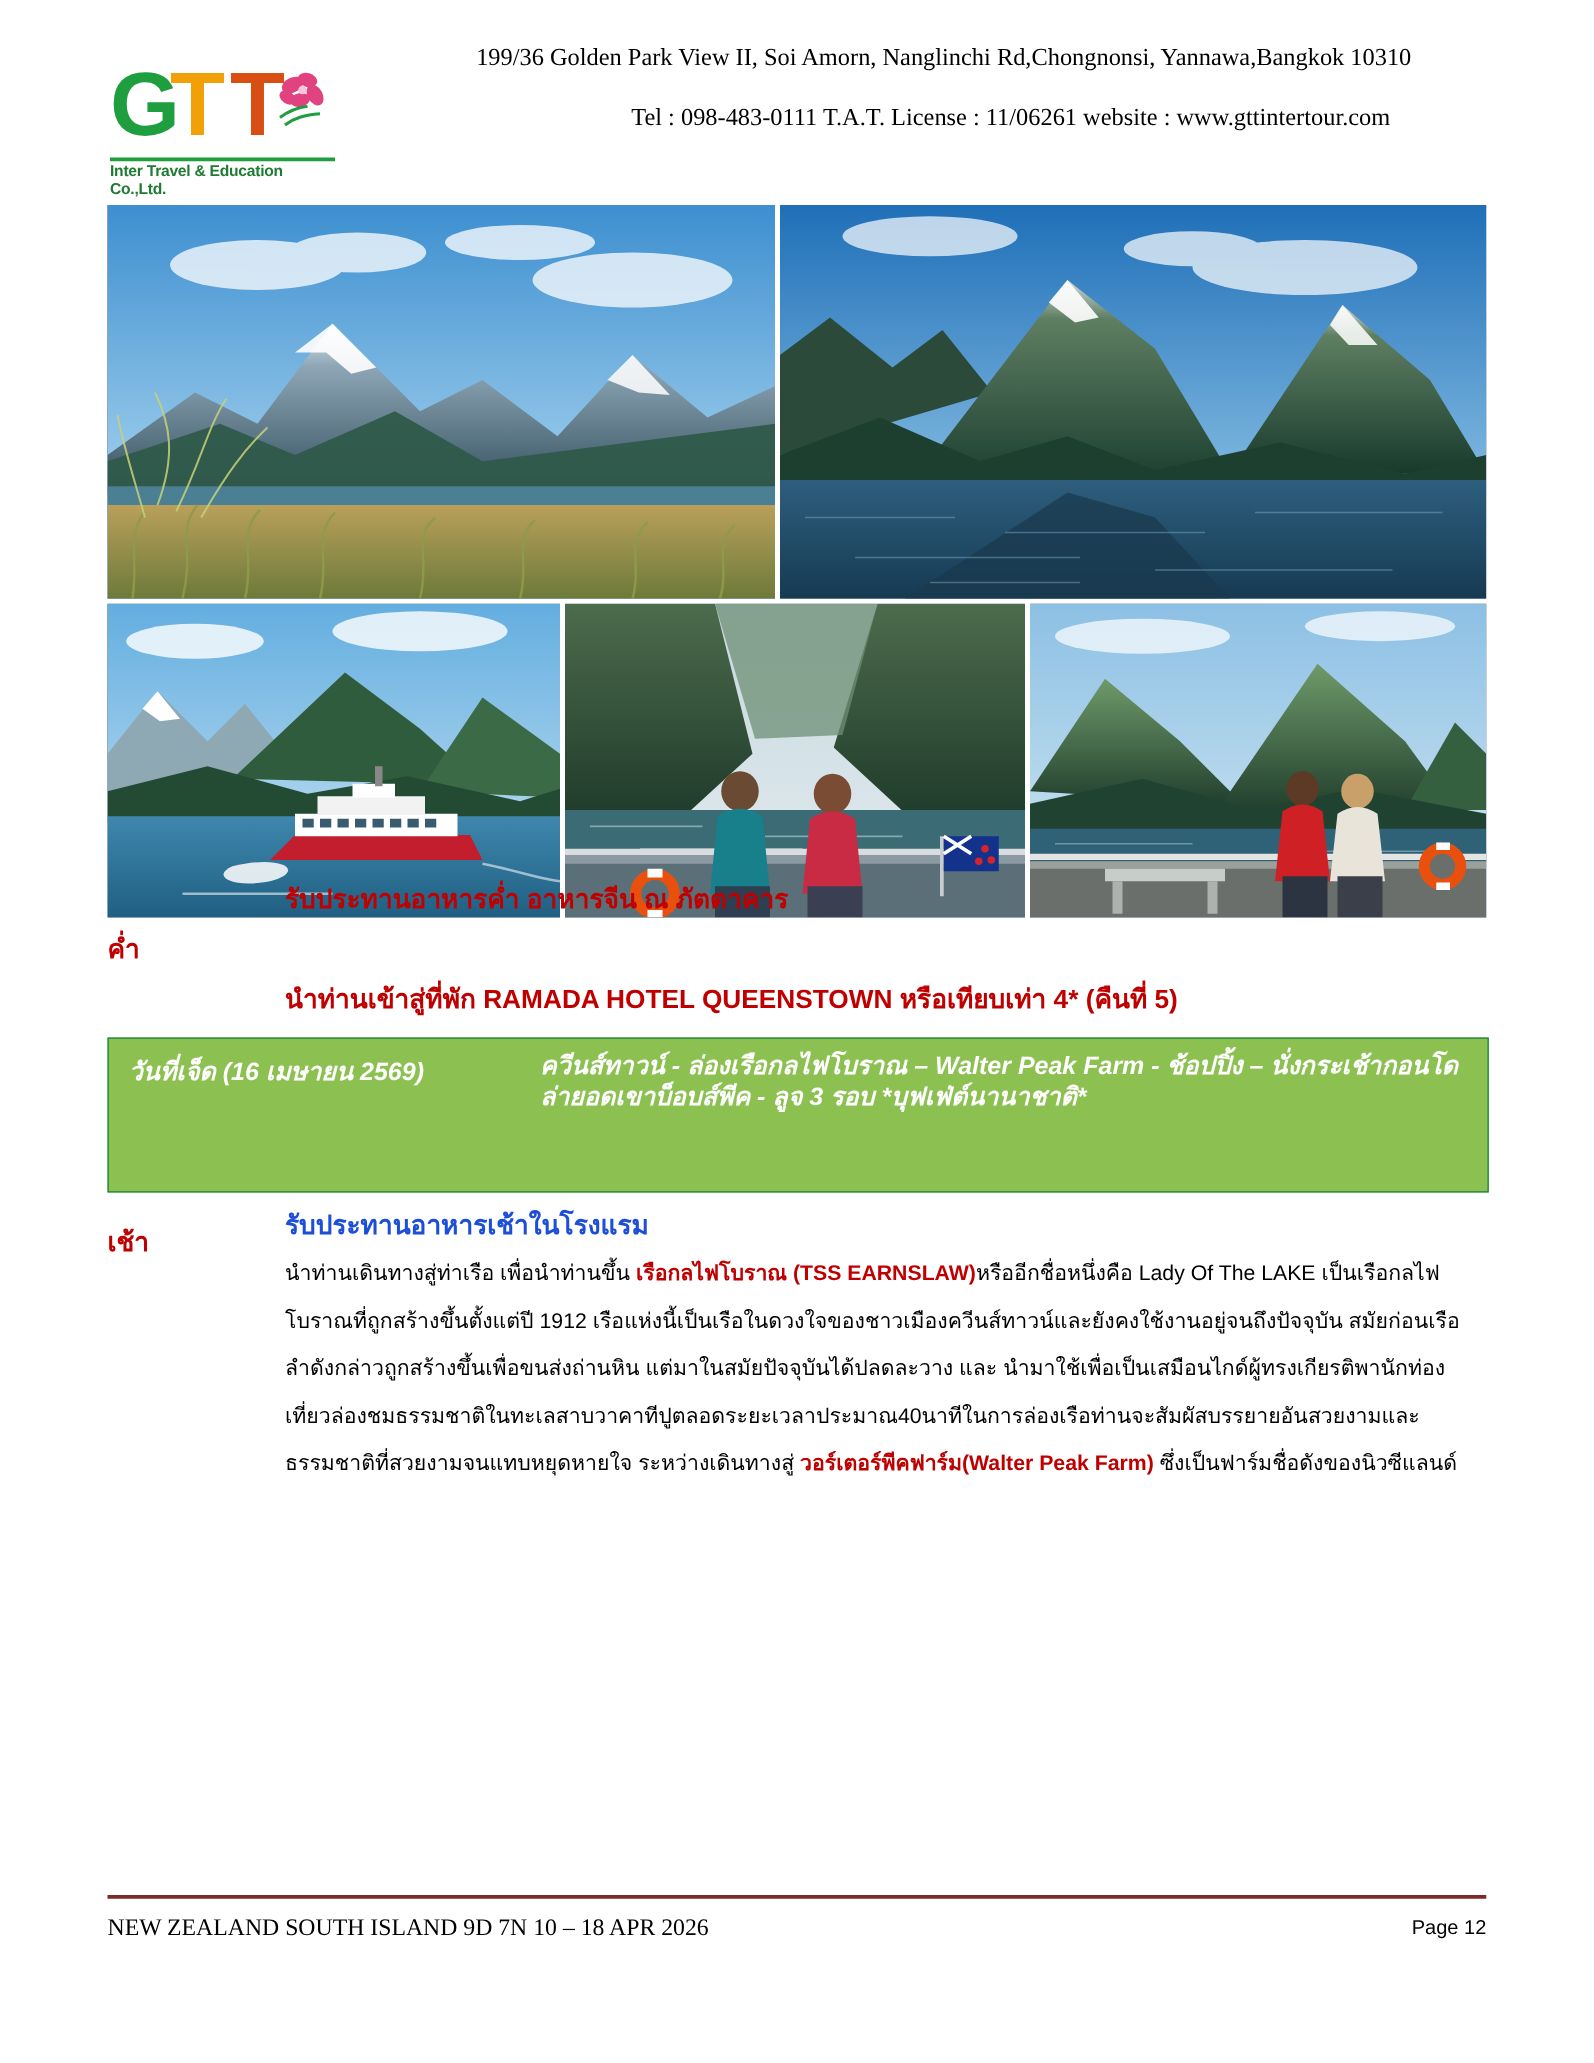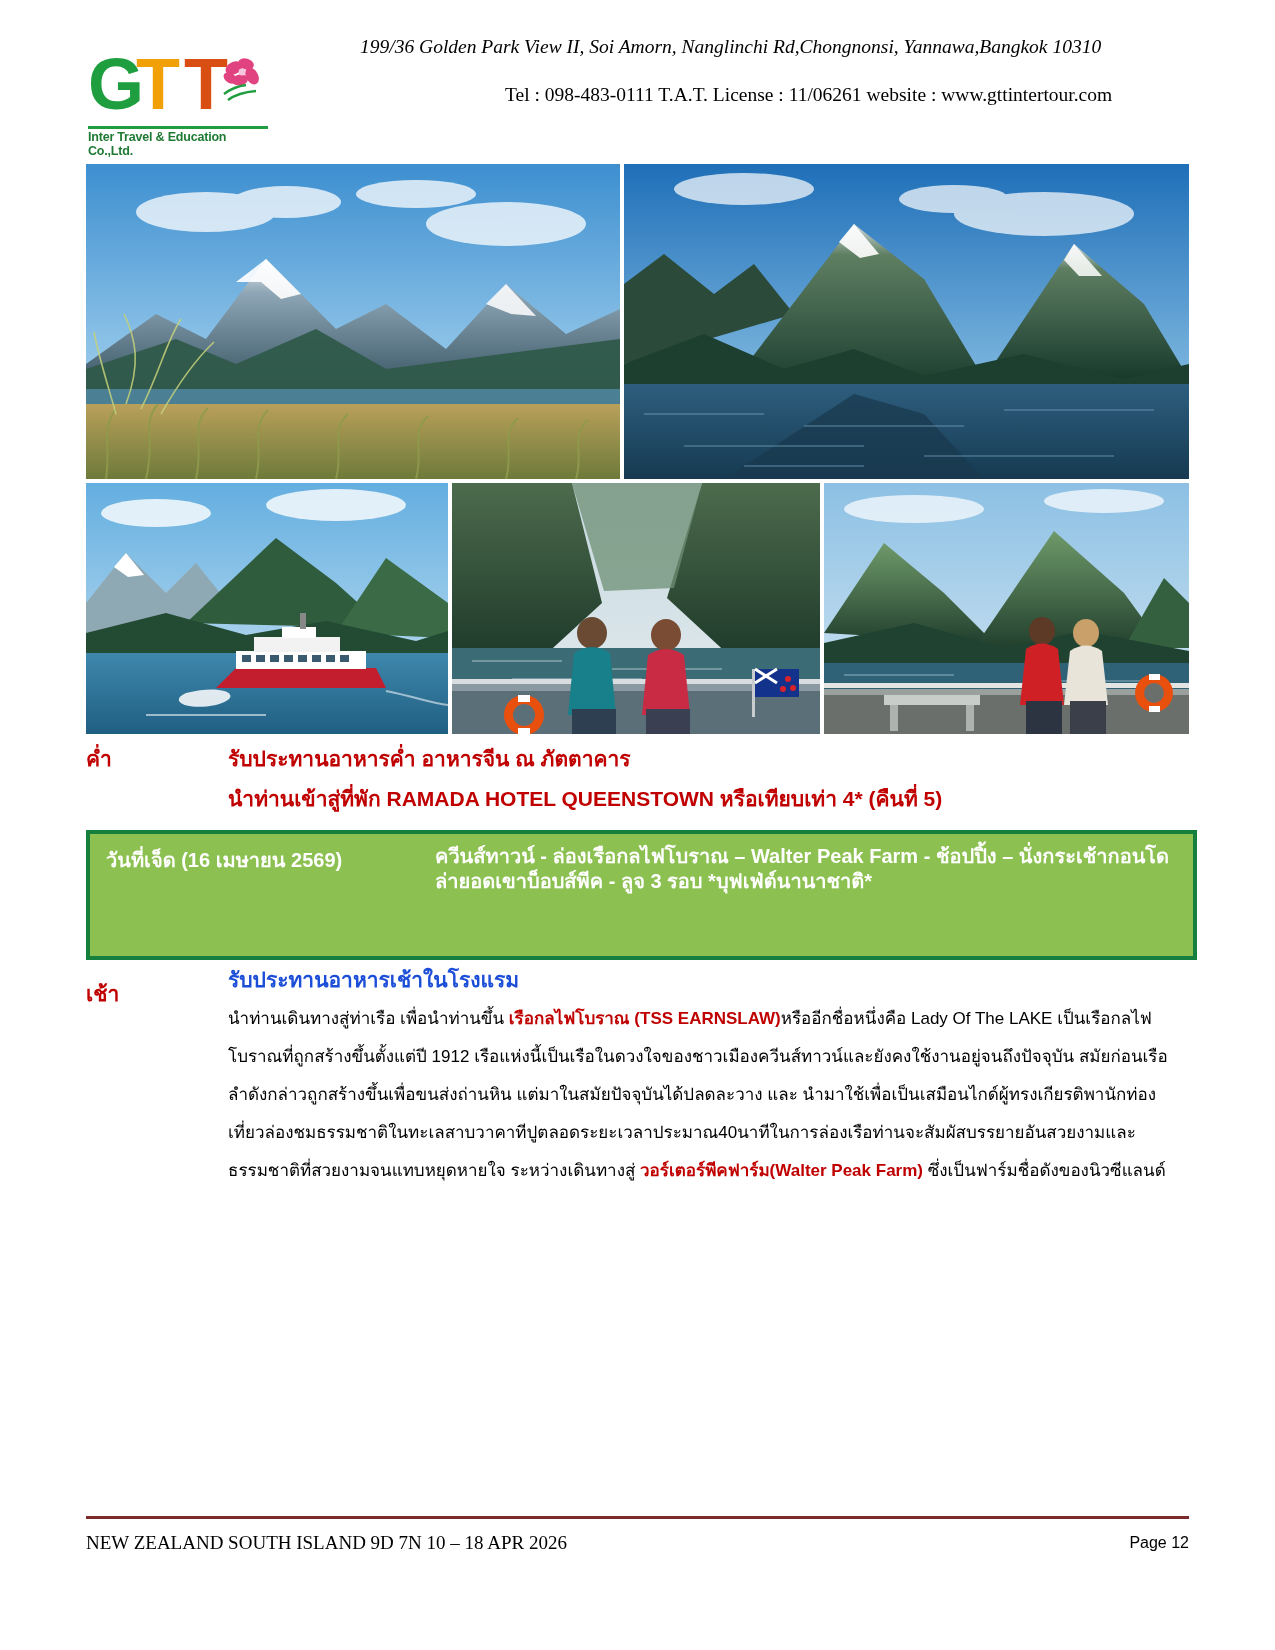--- a/index.html
+++ b/index.html
@@ -25,21 +25,21 @@
   .logo-flower { position:absolute; left:128px; top:16px; width:54px; height:54px; }
   .logo-sub {
     position:absolute; left:0px; top:92px; width:185px;
     font-size:12.5px; font-weight:bold; color:#1f7a33; letter-spacing:-0.2px;
   }
   .logo-underline { position:absolute; left:0px; top:88px; width:180px; height:3px; background:#1f9e3f; }
 
   .addr-line1 {
     position:absolute; left:360px; top:36px; width:790px;
     font-family:"Liberation Serif", serif; font-size:19.5px; color:#000;
-    text-align:left; white-space:nowrap;font-style:italic;
+    text-align:center; white-space:nowrap;
   }
   .addr-line2 {
     position:absolute; left:505px; top:84px; width:660px;
     font-family:"Liberation Serif", serif; font-size:19.5px; color:#000;
     white-space:nowrap;
   }
 
   
   .gallery { position:absolute; left:86px; top:164px; width:1103px; height:570px; }
   .ph { position:absolute; overflow:hidden; background:#2a4a6a; }
@@ -50,21 +50,21 @@
     position:absolute; font-family:"Liberation Sans", sans-serif;
     font-weight:bold; color:#c00000; font-size:21px;
   }
   .row-text {
     position:absolute; font-family:"Liberation Sans", sans-serif;
     font-weight:bold; color:#c00000; font-size:21px;
   }
 
   .green-box {
     position:absolute; left:86px; top:830px; width:1103px; height:122px;
-    background:#8cc152; border:4px solid #15803d;
+    background:#8cc152; border:1px solid #15803d;font-style:italic;
   }
   .gb-date {
     position:absolute; left:16px; top:10px; width:300px;
     font-weight:bold; font-size:20px; color:#ffffff;
   }
   .gb-body {
     position:absolute; left:345px; top:10px; width:745px;
     font-weight:bold; font-size:20px; color:#ffffff; line-height:25px;
   }
 
@@ -381,21 +381,21 @@
         </g>
 
         <rect x="60" y="212" width="96" height="10" fill="#c9cdc9"></rect>
         <rect x="66" y="222" width="8" height="26" fill="#aeb2ae"></rect>
         <rect x="142" y="222" width="8" height="26" fill="#aeb2ae"></rect>
       </svg>
     </div>
   </div>
 
   <div class="row-label" style="left:86px; top:742px;">ค่ำ</div>
-  <div class="row-text" style="left:228px; top:742px;">รับประทานอาหารค่ำ อาหารจีน ณ ภัตตาคาร</div>
+  <div class="row-text" style="left:228px; top:702px;">รับประทานอาหารค่ำ อาหารจีน ณ ภัตตาคาร</div>
   <div class="row-text" style="left:228px; top:782px;">นำท่านเข้าสู่ที่พัก  RAMADA HOTEL QUEENSTOWN หรือเทียบเท่า 4* (คืนที่ 5)</div>
 
   <div class="green-box">
     <div class="gb-date">วันที่เจ็ด (16 เมษายน 2569)</div>
     <div class="gb-body">
       <span>ควีนส์ทาวน์  - ล่องเรือกลไฟโบราณ – Walter Peak Farm</span>
       <span>- ช้อปปิ้ง – นั่งกระเช้ากอนโดล่ายอดเขาบ็อบส์พีค - ลูจ 3</span>
       <span>รอบ *บุฟเฟ่ต์นานาชาติ*</span>
     </div>
   </div>

